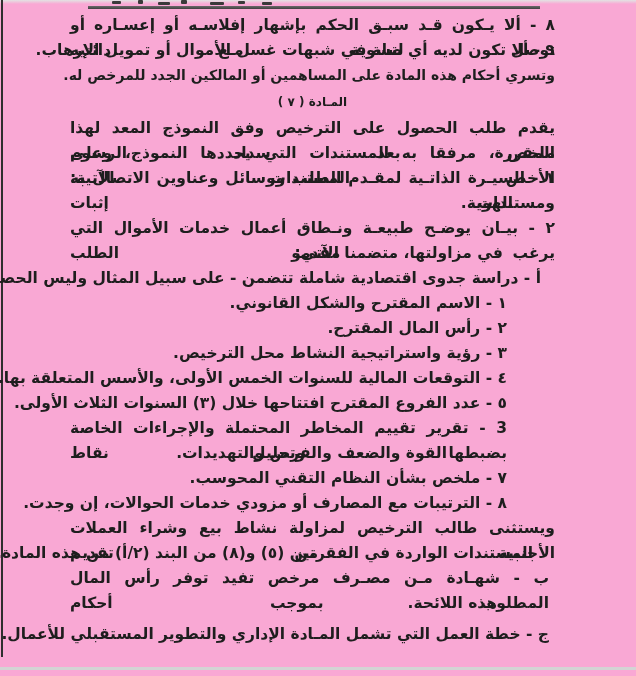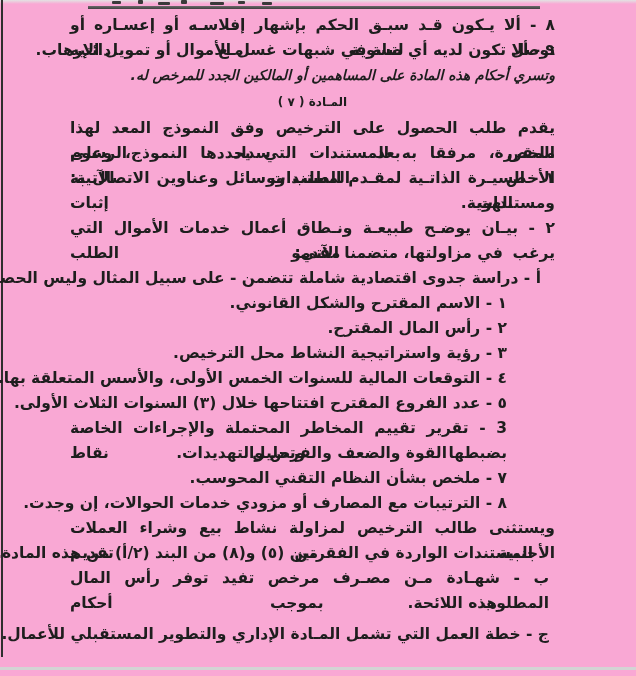--- a/index.html
+++ b/index.html
@@ -50,21 +50,21 @@
     margin: 0;
     height: 25px;
     line-height: 25px;
     font-size: 15.5px;
     font-weight: bold;
     text-align: right;
     white-space: nowrap;
     letter-spacing: 0;
   }
   .j { white-space: normal; text-align: justify; text-align-last: justify; }
-  .sm { font-size: 14px; font-style: italic; }
+  .sm { font-size: 14px; }
   .heading {
     margin: 0;
     height: 28px;
     line-height: 28px;
     font-size: 12px;
     font-weight: bold;
     text-align: center;
   }
   .i6   { padding-right: 6px; }
   .i14  { padding-right: 14px; }

